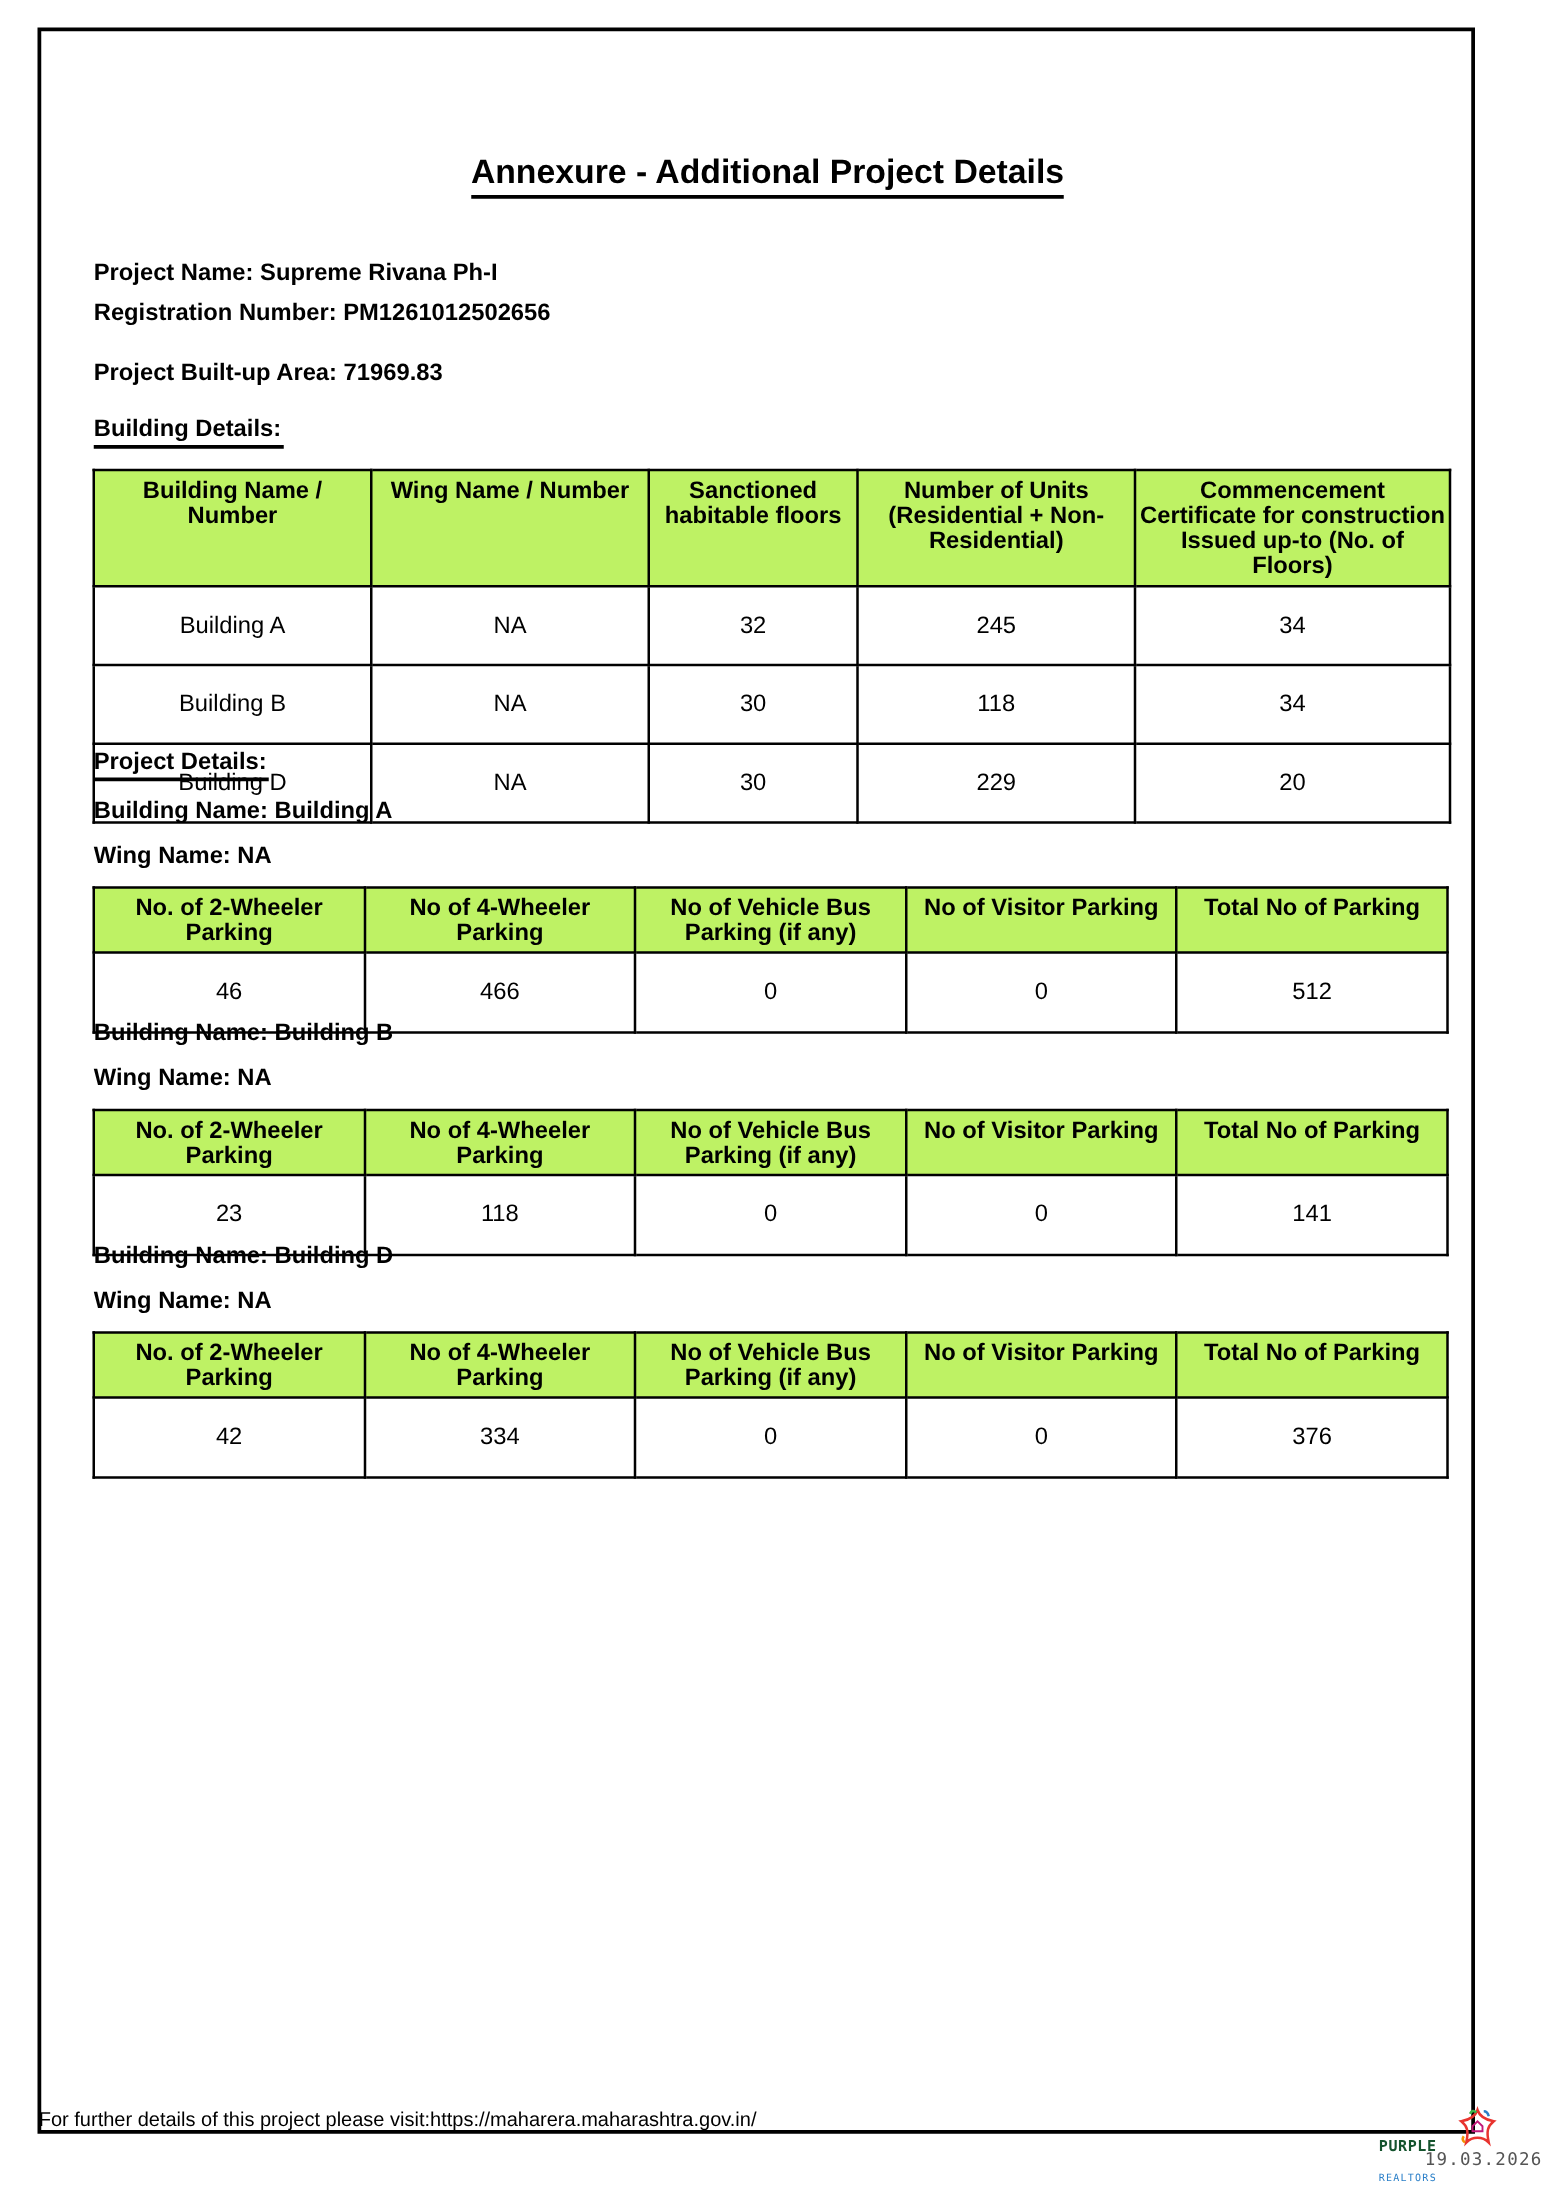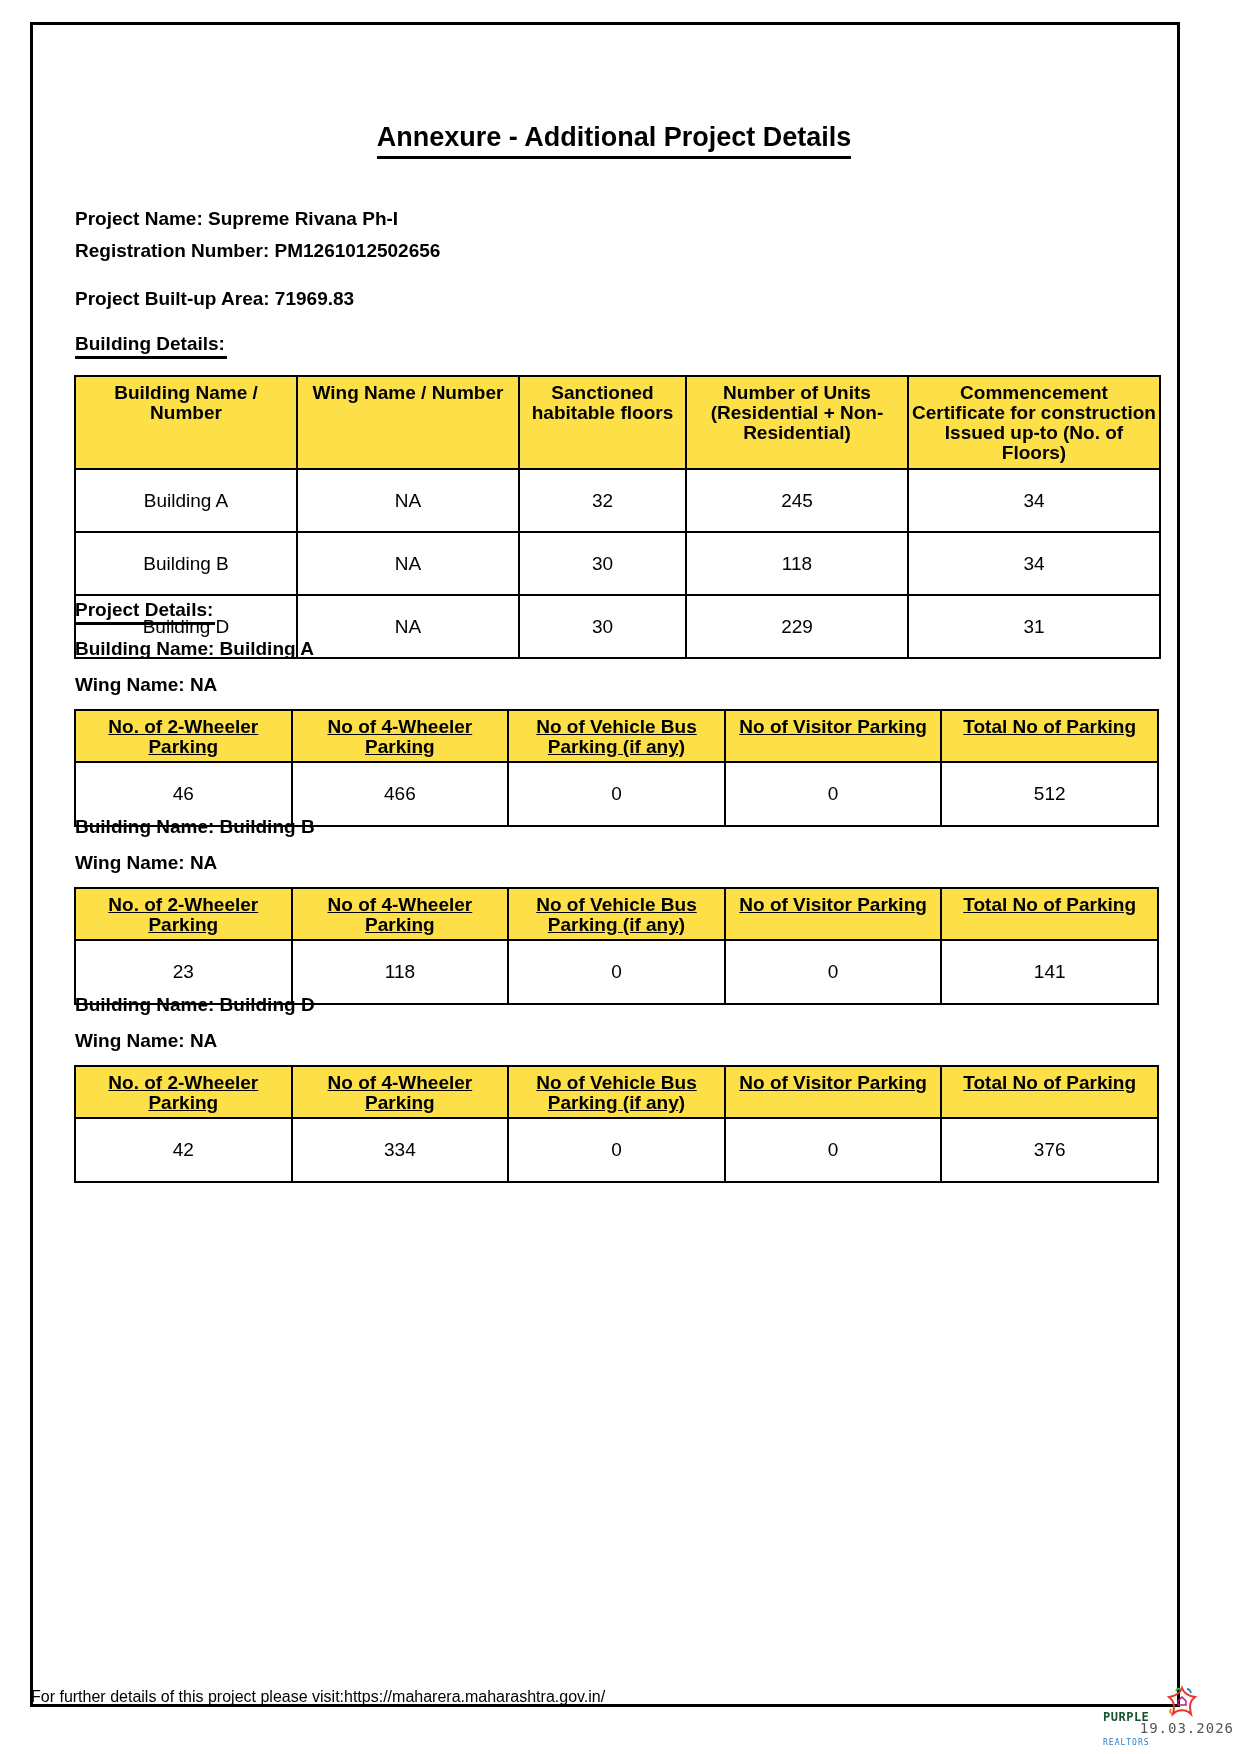--- a/index.html
+++ b/index.html
@@ -49,42 +49,42 @@
 
     table.grid {
       position: absolute;
       left: 74px;
       width: 1085px;
       border-collapse: collapse;
       border: 2px solid #000;
       table-layout: fixed;
     }
     table.grid th {
-      background: #fde047;
+      background: #bef264;
       font-weight: bold;
       font-size: 19px;
       line-height: 20px;
       text-align: center;
       vertical-align: top;
       border: 2px solid #000;
       padding: 6px 2px 2px 2px;
     }
     table.grid td {
       font-size: 19px;
       text-align: center;
       border: 2px solid #000;
       padding: 18px 2px;
       line-height: 26px;
     }
 
     #building-table { top: 375px; }
     #building-table th { height: 93px; }
     #building-table td { height: 29px; line-height: 25px; }
 
-    .parking-table th { height: 52px; text-decoration: underline; }
+    .parking-table th { height: 52px; }
     .parking-table td { height: 40px; line-height: 25px; }
 
     .footer-note {
       position: absolute;
       left: 31px; top: 1688px;
       font-size: 16px;
     }
 
     .logo {
       position: absolute;
@@ -164,21 +164,21 @@
       <td>NA</td>
       <td>30</td>
       <td>118</td>
       <td>34</td>
     </tr>
     <tr>
       <td>Building D</td>
       <td>NA</td>
       <td>30</td>
       <td>229</td>
-      <td>31</td>
+      <td>20</td>
     </tr>
   </tbody>
 </table>
 
 <div class="section-heading" style="top:599px;">Project Details:</div>
 
 <div class="sub-heading" style="top:638px;">Building Name: Building A</div>
 <div class="sub-heading" style="top:674px;">Wing Name: NA</div>
 <table class="grid parking-table" style="top:709px;">
   <colgroup>

